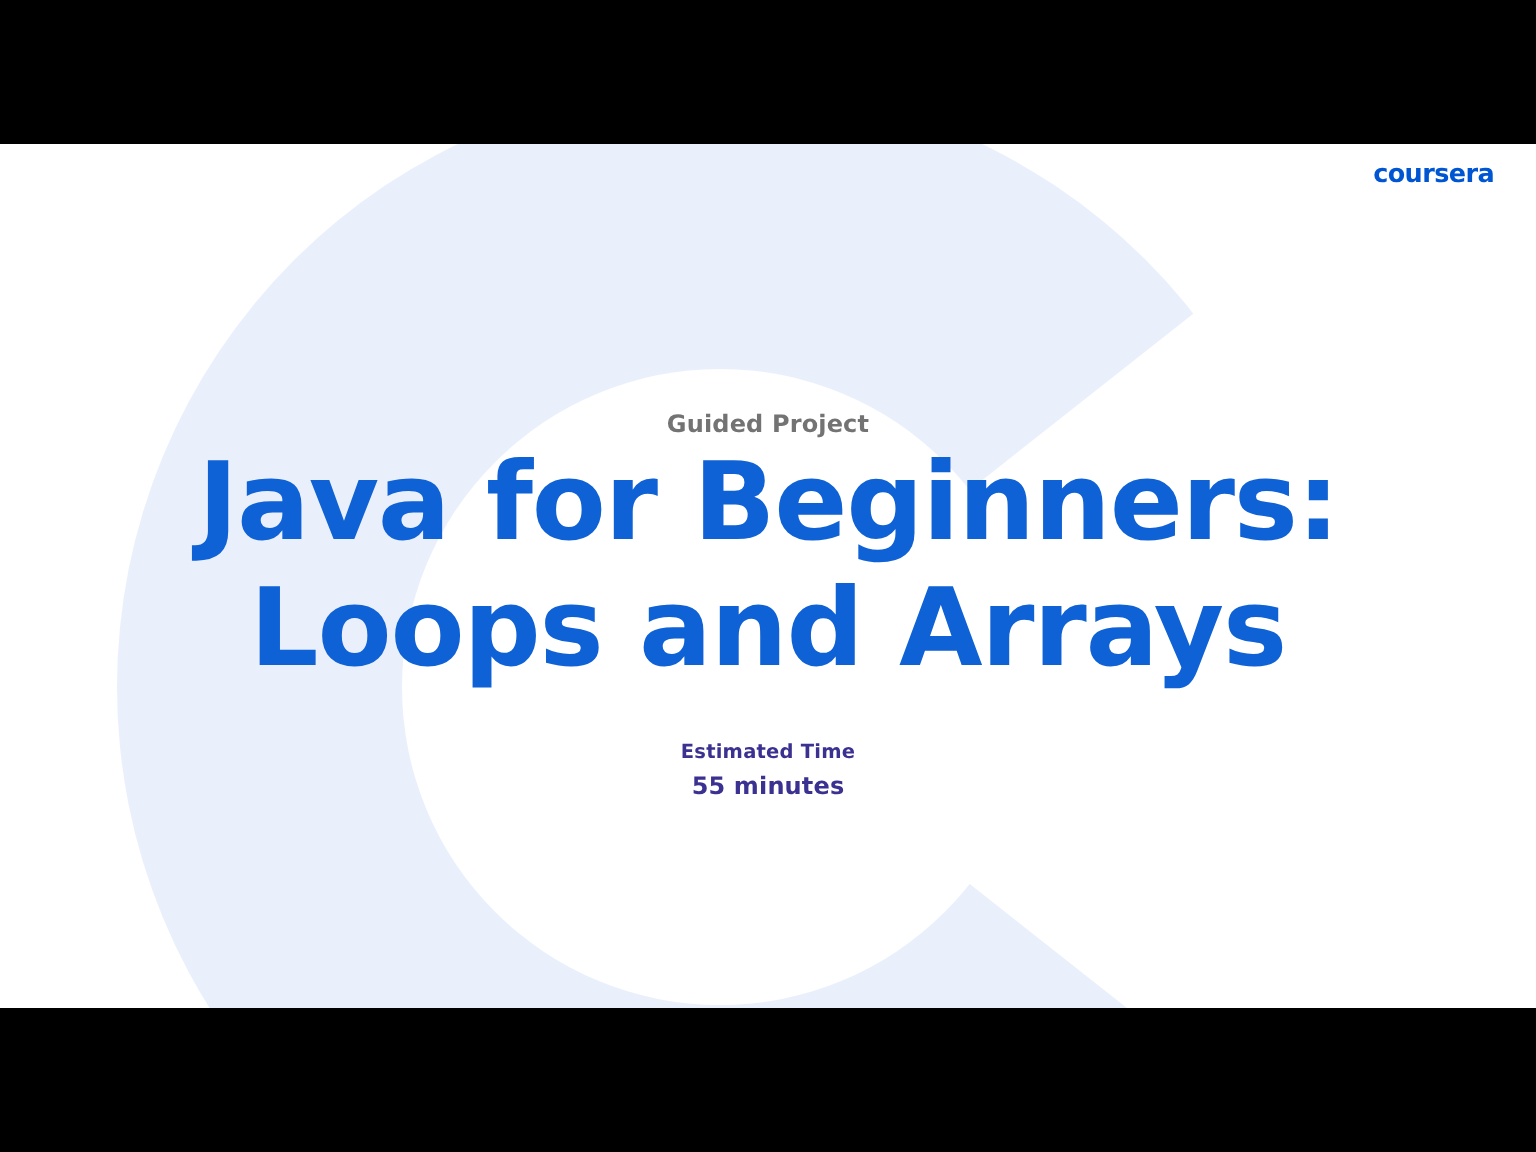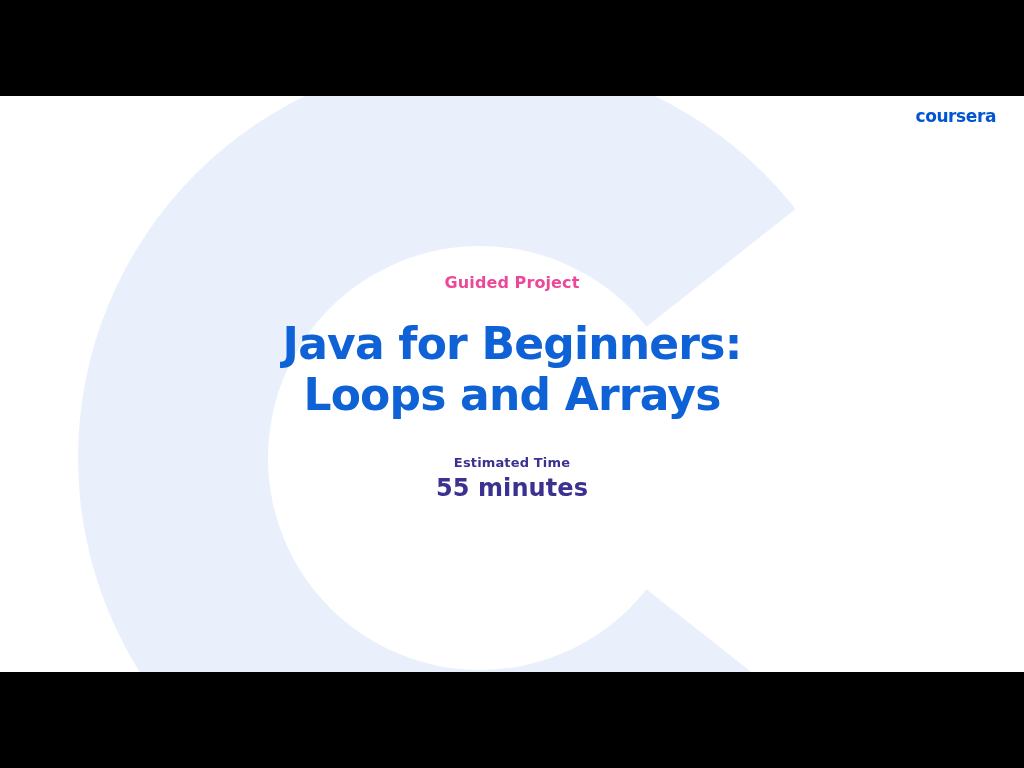--- a/index.html
+++ b/index.html
@@ -89,29 +89,28 @@
     align-items: center;
     justify-content: flex-start;
     text-align: center;
   }
 
   #eyebrow-label {
     margin-top: 178px;
     font-family: "DejaVu Sans", sans-serif;
     font-size: 16px;
     font-weight: 700;
-    color: #ec4899;
+    color: #737373;
     letter-spacing: 0.1px;
     line-height: 1.1;
   }
 
   #slide-title {
-    margin-top: 26px;
     font-family: "DejaVu Sans", sans-serif;
-    font-size: 44px;
+    font-size: 72px;
     font-weight: 700;
     color: #0F62D6;
     line-height: 1.17;
     letter-spacing: -0.8px;
     max-width: 760px;
   }
   #slide-title .title-line { display: block; white-space: nowrap; }
 
   #estimated-time-block {
     margin-top: 34px;
@@ -123,21 +122,21 @@
     font-family: "DejaVu Sans", sans-serif;
     font-size: 13px;
     font-weight: 700;
     color: #3B3191;
     letter-spacing: 0.15px;
     line-height: 1.2;
   }
   #estimated-time-value {
     margin-top: 4px;
     font-family: "DejaVu Sans", sans-serif;
-    font-size: 24px;
+    font-size: 16px;
     font-weight: 700;
     color: #3B3191;
     letter-spacing: 0.1px;
     line-height: 1.2;
   }
 </style>
 </head>
 <body>
 
 <div id="slide-frame">

